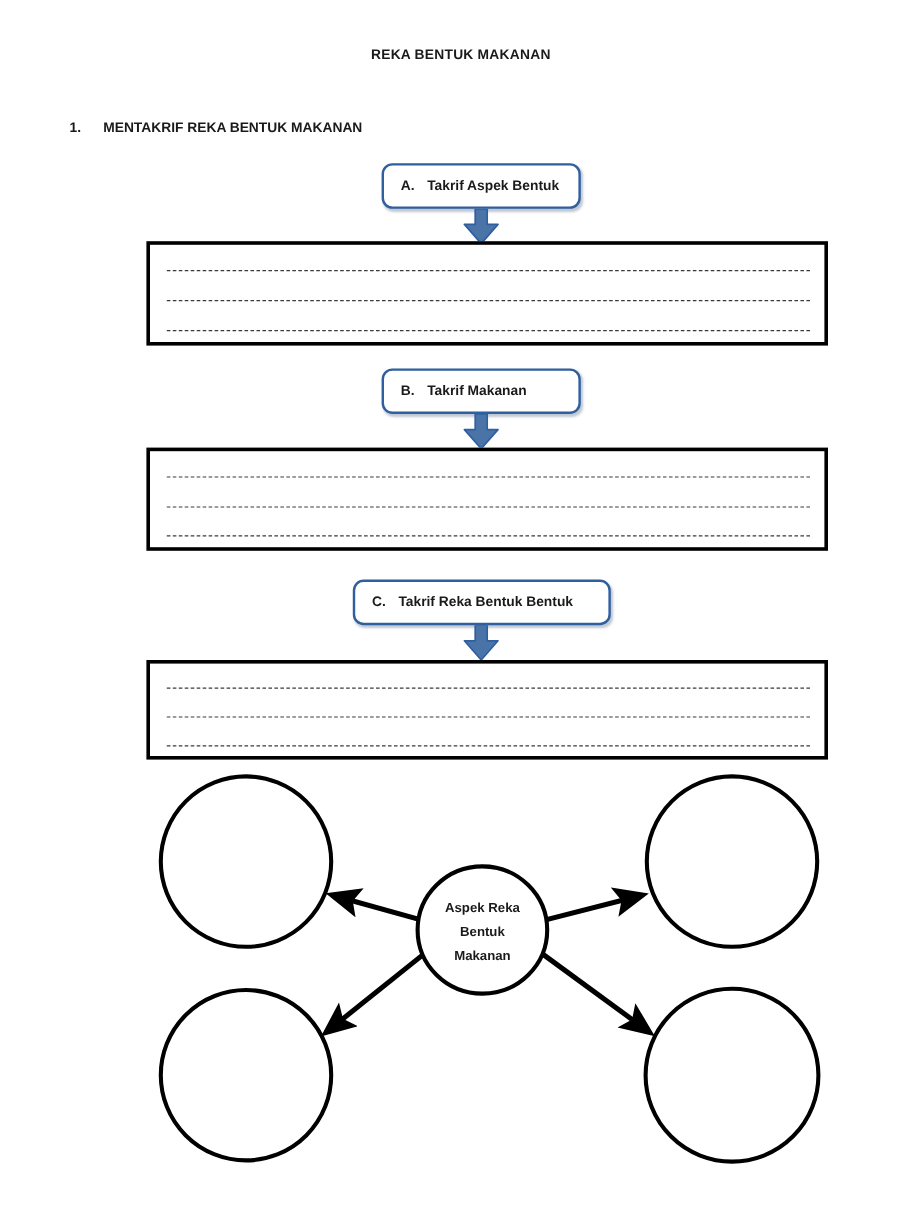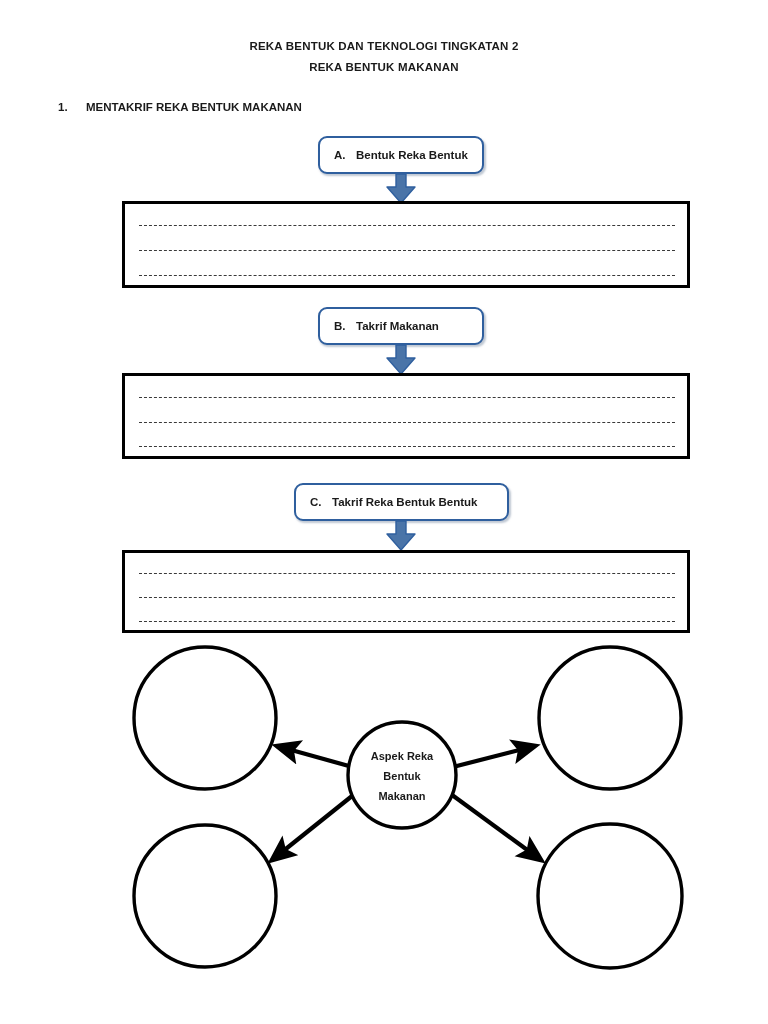--- a/index.html
+++ b/index.html
@@ -102,32 +102,31 @@
     font-family: "Liberation Sans", sans-serif;
     font-size: 11px;
     font-weight: bold;
     fill: #1a1a1a;
   }
 </style>
 </head>
 <body>
 
 <div class="doc-header">
-  <div class="title-line">REKA BENTUK DAN TEKNOLOGI TINGKATAN 2</div>
   <div class="title-line">REKA BENTUK MAKANAN</div>
 </div>
 
 <div class="section-heading">
   <span class="num">1.</span>
   <span>MENTAKRIF REKA BENTUK MAKANAN</span>
 </div>
 
 <div class="label-box" style="left:318px; top:136px; width:166px; height:38px;">
   <span class="letter">A.</span>
-  <span>Bentuk Reka Bentuk</span>
+  <span>Takrif Aspek Bentuk</span>
 </div>
 
 <div class="block-arrow" style="left:385px; top:174px; width:32px; height:30px;">
   <svg width="32" height="30" viewBox="0 0 32 30">
     <polygon points="11,0 21,0 21,13 30,13 16,29 2,13 11,13" fill="#4a74a8" stroke="#2f5f9e" stroke-width="1.4" stroke-linejoin="round"></polygon>
   </svg>
 </div>
 
 <div class="answer-box" style="left:122px; top:201px; width:568px; height:87px;">
   <div class="rule-line" style="top:21px; width:536px;"></div>

